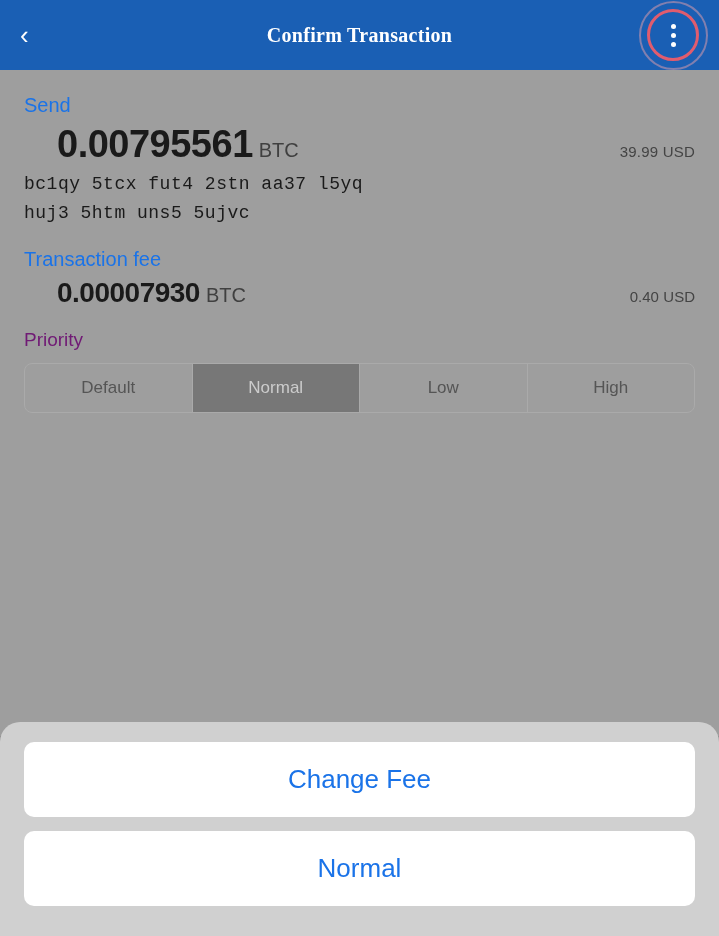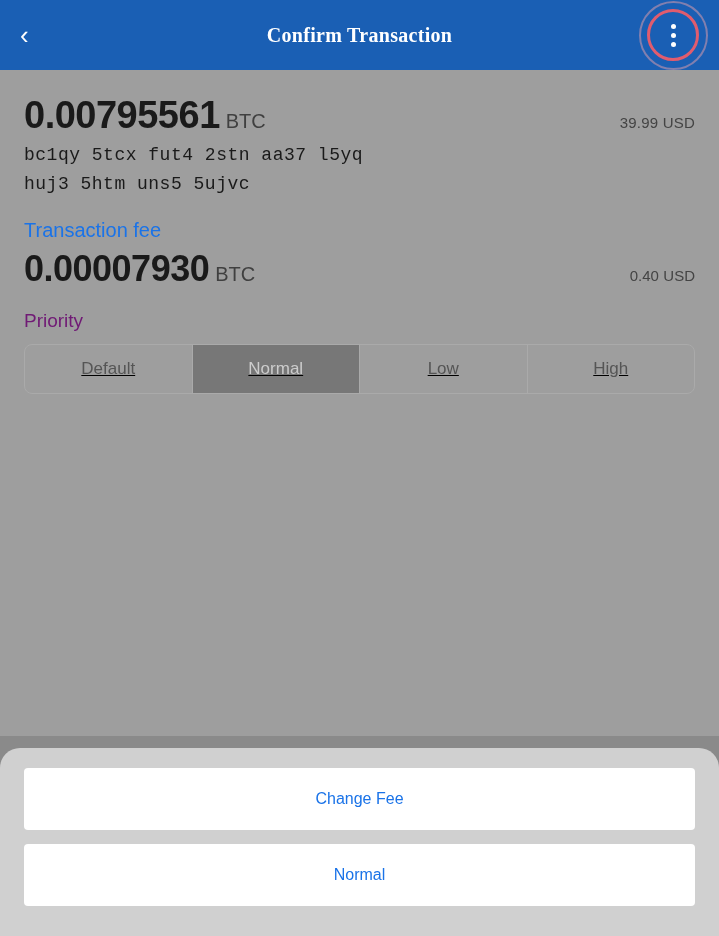--- a/index.html
+++ b/index.html
@@ -99,20 +99,21 @@
       display: flex;
       align-items: baseline;
       justify-content: space-between;
       margin-bottom: 4px;
     }
 
     .amount-main {
       display: flex;
       align-items: baseline;
       gap: 6px;
+      margin-left: 33px;
     }
 
     .amount-value {
       font-size: 38px;
       font-weight: 700;
       color: #1a1a1a;
       letter-spacing: -0.5px;
     }
 
     .amount-currency {
@@ -130,21 +131,21 @@
     .address-text {
       font-size: 18px;
       color: #1a1a1a;
       line-height: 1.6;
       margin-bottom: 20px;
       letter-spacing: 0.5px;
       font-family: 'Courier New', monospace;
     }
 
     .fee-amount-value {
-      font-size: 36px;
+      font-size: 28px;
       font-weight: 700;
       color: #1a1a1a;
       letter-spacing: -0.5px;
     }
 
     .fee-usd {
       font-size: 15px;
       color: #444;
     }
 
@@ -156,21 +157,20 @@
       margin-top: 20px;
       margin-bottom: 12px;
     }
 
     .priority-selector {
       display: flex;
       border: 1.5px solid #aaa;
       border-radius: 8px;
       overflow: hidden;
       background: #9e9e9e;
-      text-decoration: underline;
     }
 
     .priority-option {
       flex: 1;
       padding: 14px 0;
       text-align: center;
       font-size: 17px;
       color: #555;
       cursor: pointer;
       border-right: 1.5px solid #aaa;
@@ -197,23 +197,23 @@
       left: 0;
       right: 0;
       background: #d0d0d0;
       border-radius: 20px 20px 0 0;
       padding: 20px 24px 30px 24px;
     }
 
     .bottom-btn {
       width: 100%;
       padding: 22px;
-      border-radius: 4px;
+      border-radius: 10px;
       border: none;
-      font-size: 16px;
+      font-size: 26px;
       font-weight: 500;
       cursor: pointer;
       margin-bottom: 14px;
     }
 
     .btn-change-fee {
       background: white;
       color: #1a73e8;
     }
 
@@ -235,20 +235,21 @@
     <div class="dots-icon">
       <div class="dot"></div>
       <div class="dot"></div>
       <div class="dot"></div>
     </div>
   </div>
 </div>
 
 <div class="content">
 
+  <div class="section-label">Send</div>
 
   <div class="amount-row">
     <div class="amount-main">
       <span class="amount-value bold-num">0.00795561</span>
       <span class="amount-currency">BTC</span>
     </div>
     <div>
       <span class="amount-usd">39.99</span>
       <span class="amount-usd"> </span>
       <span class="amount-usd">USD</span>

